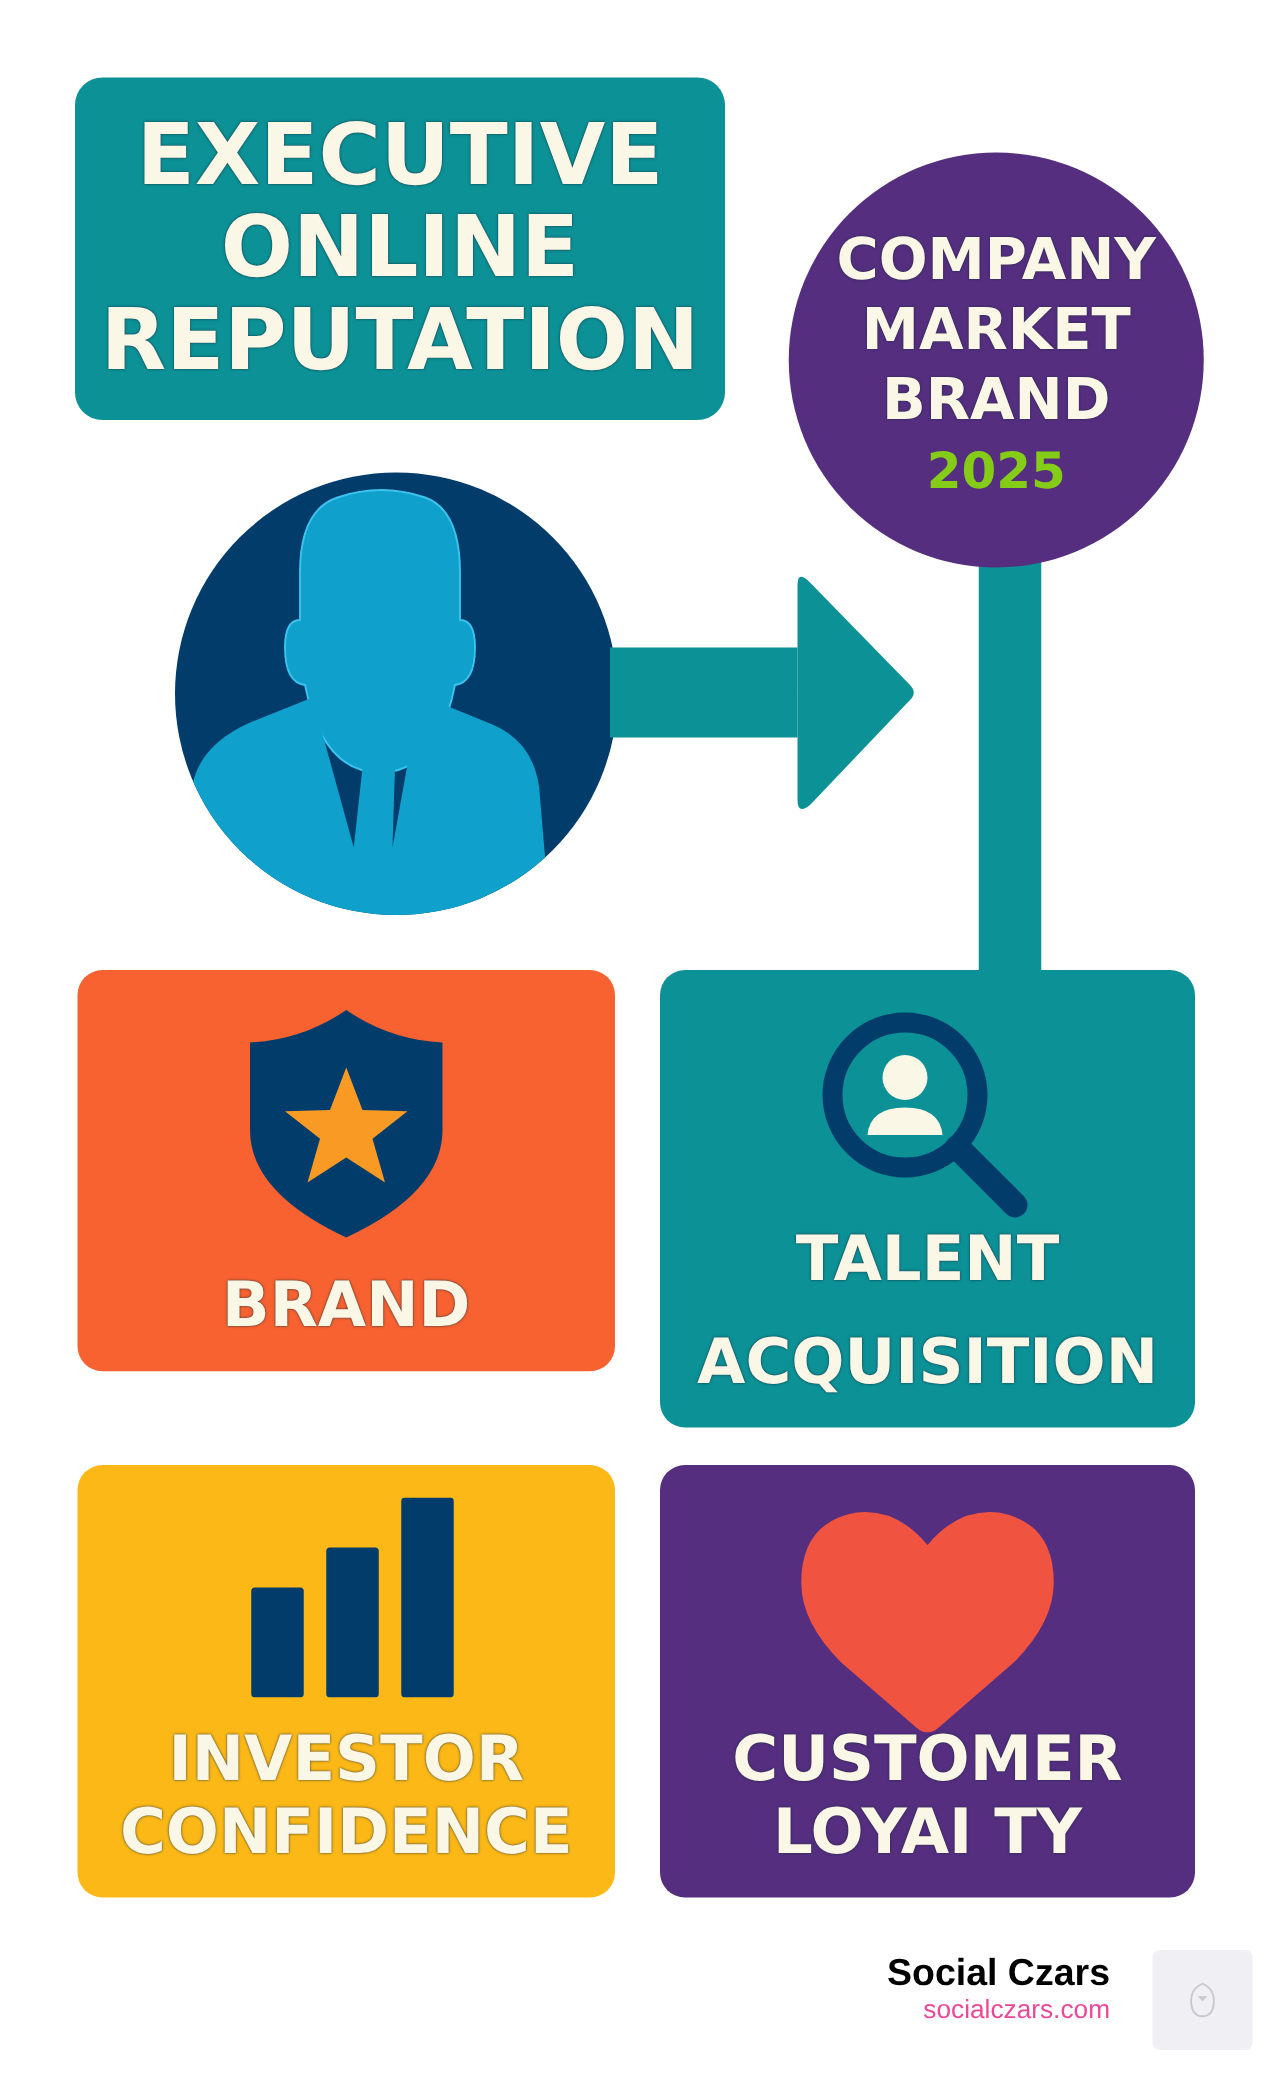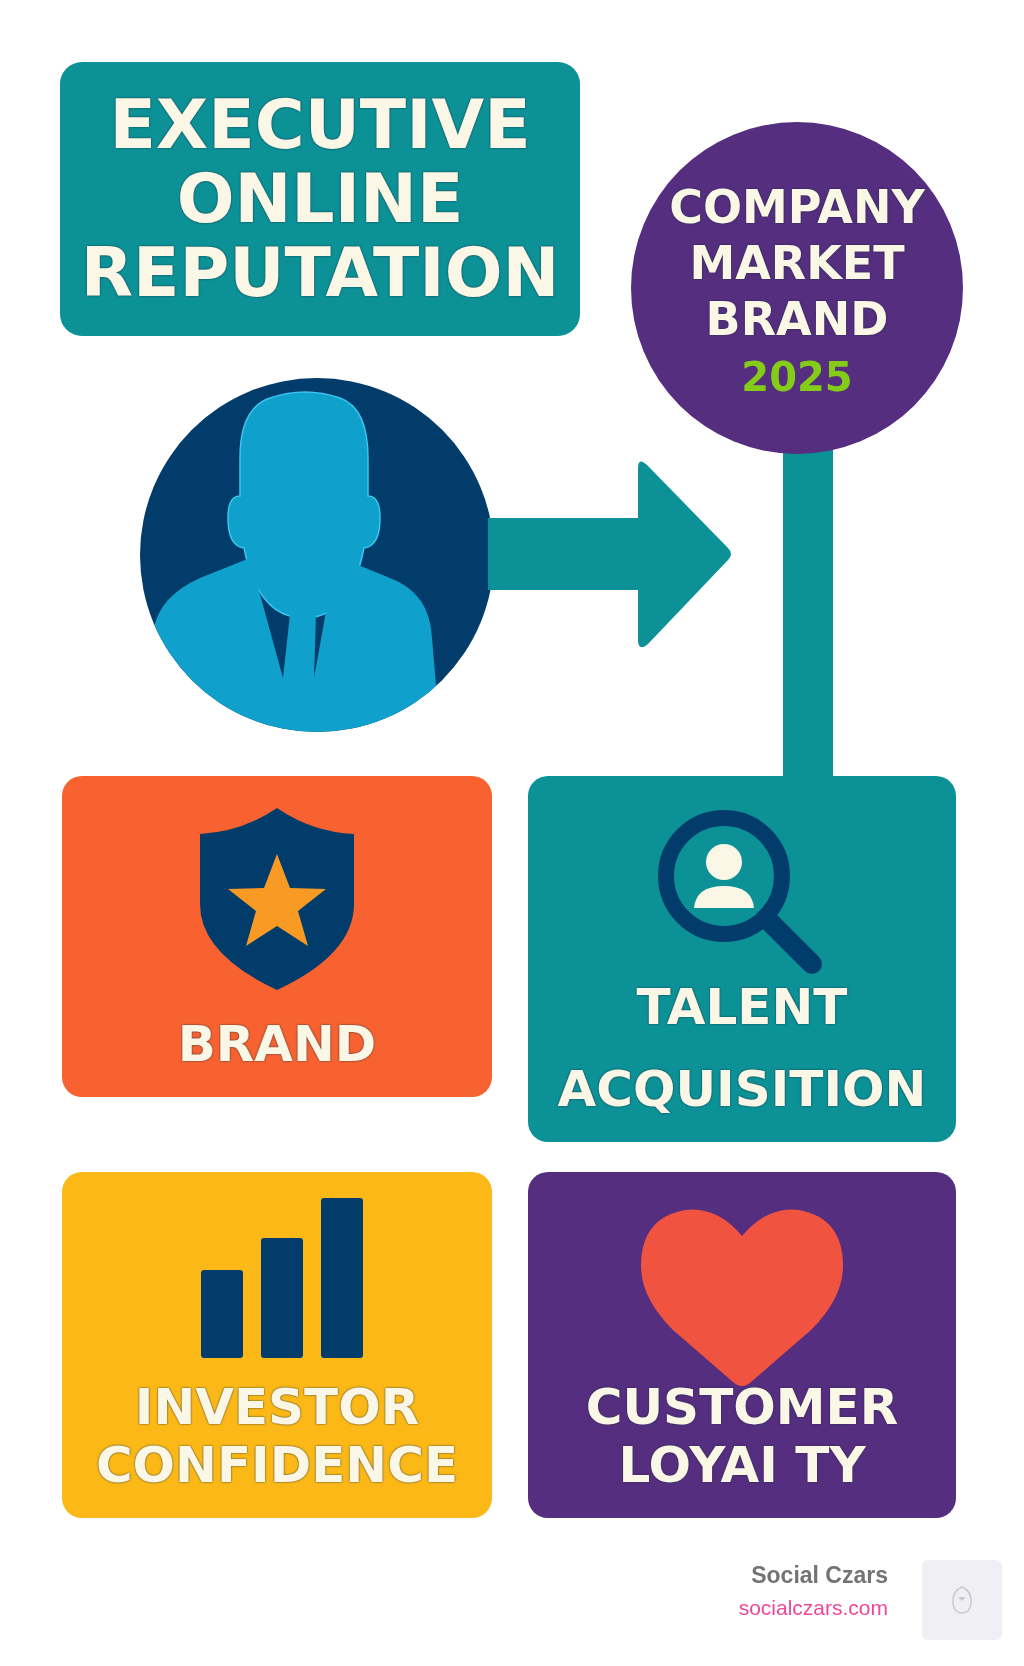--- a/index.html
+++ b/index.html
@@ -30,21 +30,21 @@
   .card {
     border-radius: 20px; display: flex; flex-direction: column; align-items: center; justify-content: flex-end;
     padding-bottom: 24px;
   }
   .card .big-text { font-size: 50px; line-height: 58px; }
   .card-brand { left: 62px; top: 776px; width: 430px; height: 321px; background: #f76230; }
   .card-talent { left: 528px; top: 776px; width: 428px; height: 366px; background: #0b9196; gap: 24px; }
   .card-investor { left: 62px; top: 1172px; width: 430px; height: 346px; background: #fbb816; }
   .card-loyalty { left: 528px; top: 1172px; width: 428px; height: 346px; background: #552e80; }
   .icon-wrap { position: absolute; left: 0; right: 0; display: flex; justify-content: center; }
-  .footer-name { right: 136px; top: 1562px; font-size: 23px; font-weight: 700; color: #737373; text-align: right; }
+  .footer-name { right: 136px; top: 1562px; font-size: 30px; font-weight: 700; color: #000000; text-align: right; }
   .footer-url { right: 136px; top: 1596px; font-size: 21px; color: #ec4899; text-align: right; }
   .footer-logo {
     left: 922px; top: 1560px; width: 80px; height: 80px; background: #efeff4; border-radius: 6px;
     display: flex; align-items: center; justify-content: center;
   }
 </style>
 </head>
 <body>
 
 <div class="abs title-box">

